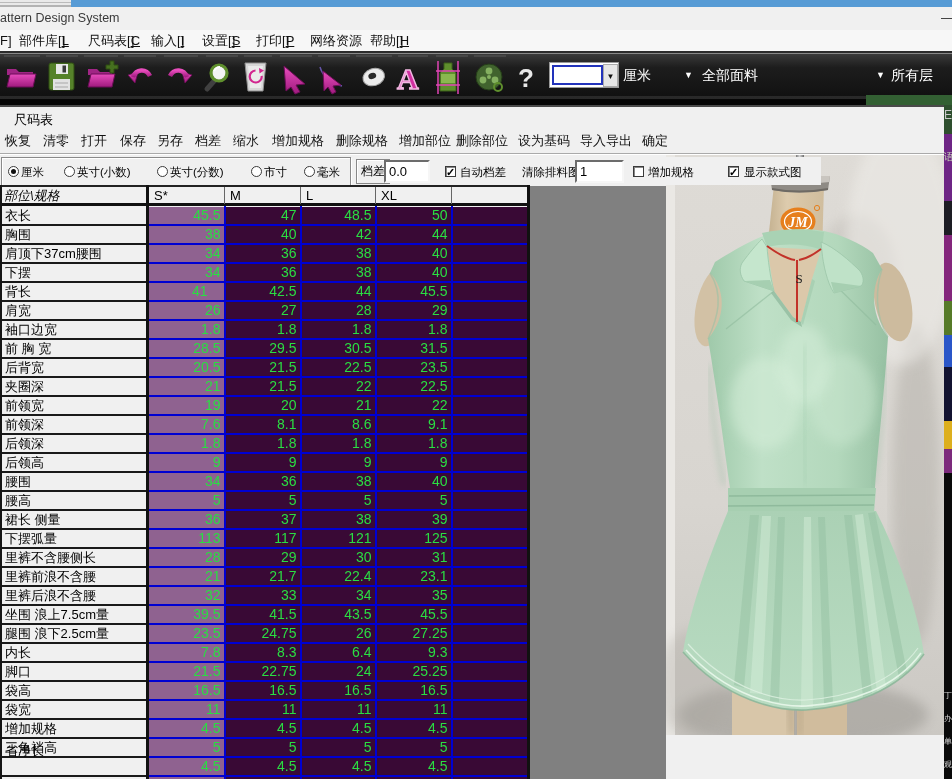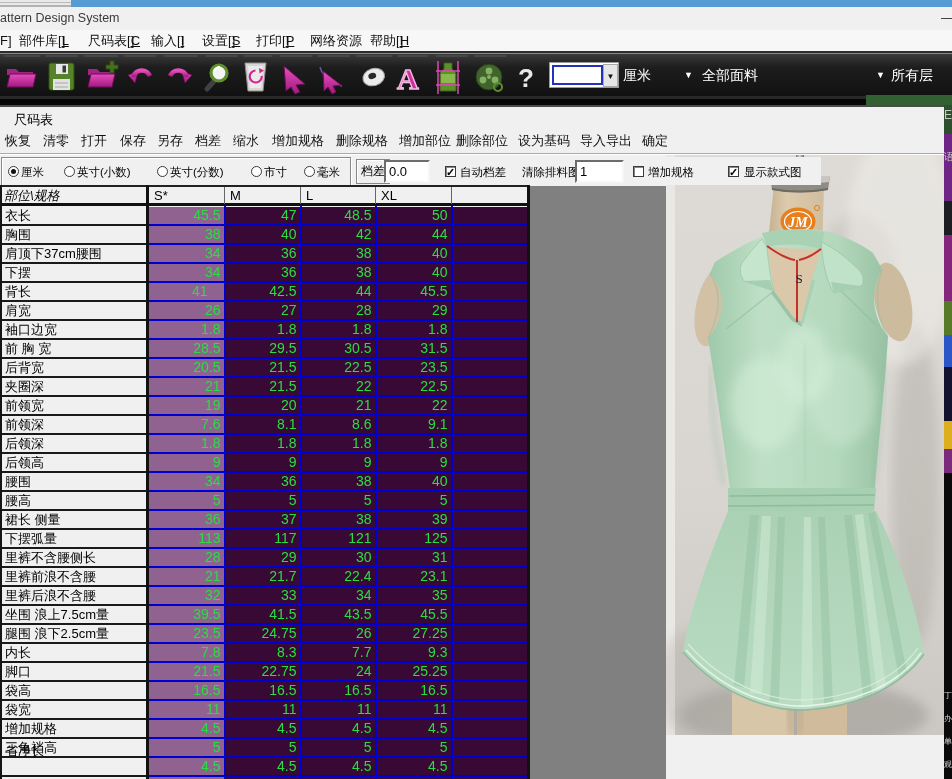--- a/index.html
+++ b/index.html
@@ -482,21 +482,21 @@
 <div class="rv" style="left:301.5px;top:606px;width:70.0px">43.5</div>
 <div class="rv" style="left:376.5px;top:606px;width:71.0px">45.5</div>
 <div class="rn" style="top:625px">腿围 浪下2.5cm量</div>
 <div class="rv" style="left:149px;top:625px;width:71.5px">23.5</div>
 <div class="rv" style="left:225.5px;top:625px;width:71.0px">24.75</div>
 <div class="rv" style="left:301.5px;top:625px;width:70.0px">26</div>
 <div class="rv" style="left:376.5px;top:625px;width:71.0px">27.25</div>
 <div class="rn" style="top:644px">内长</div>
 <div class="rv" style="left:149px;top:644px;width:71.5px">7.8</div>
 <div class="rv" style="left:225.5px;top:644px;width:71.0px">8.3</div>
-<div class="rv" style="left:301.5px;top:644px;width:70.0px">7.7</div>
+<div class="rv" style="left:301.5px;top:644px;width:70.0px">6.4</div>
 <div class="rv" style="left:376.5px;top:644px;width:71.0px">9.3</div>
 <div class="rn" style="top:663px">脚口</div>
 <div class="rv" style="left:149px;top:663px;width:71.5px">21.5</div>
 <div class="rv" style="left:225.5px;top:663px;width:71.0px">22.75</div>
 <div class="rv" style="left:301.5px;top:663px;width:70.0px">24</div>
 <div class="rv" style="left:376.5px;top:663px;width:71.0px">25.25</div>
 <div class="rn" style="top:682px">袋高</div>
 <div class="rv" style="left:149px;top:682px;width:71.5px">16.5</div>
 <div class="rv" style="left:225.5px;top:682px;width:71.0px">16.5</div>
 <div class="rv" style="left:301.5px;top:682px;width:70.0px">16.5</div>

